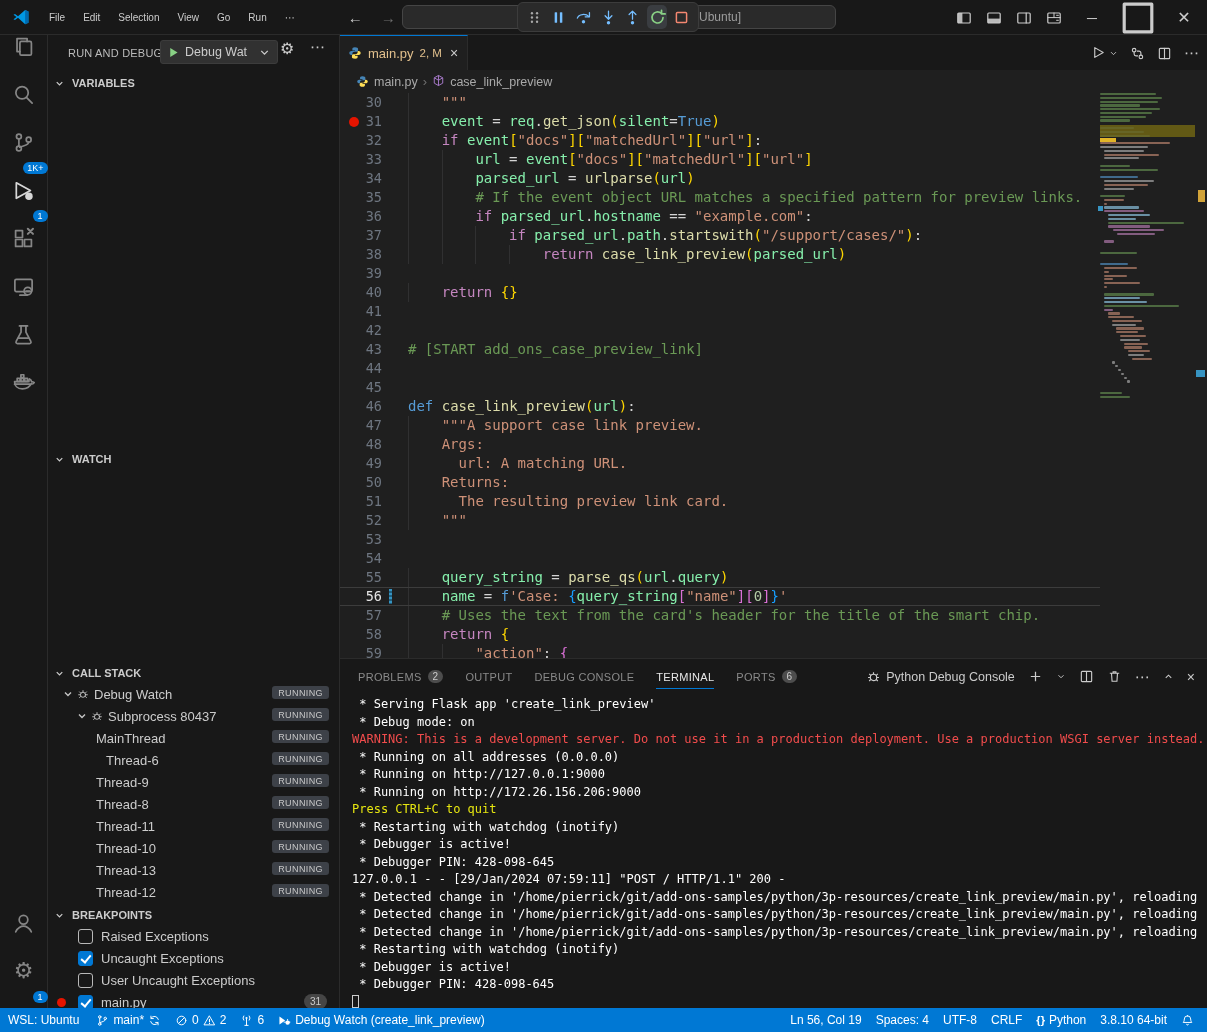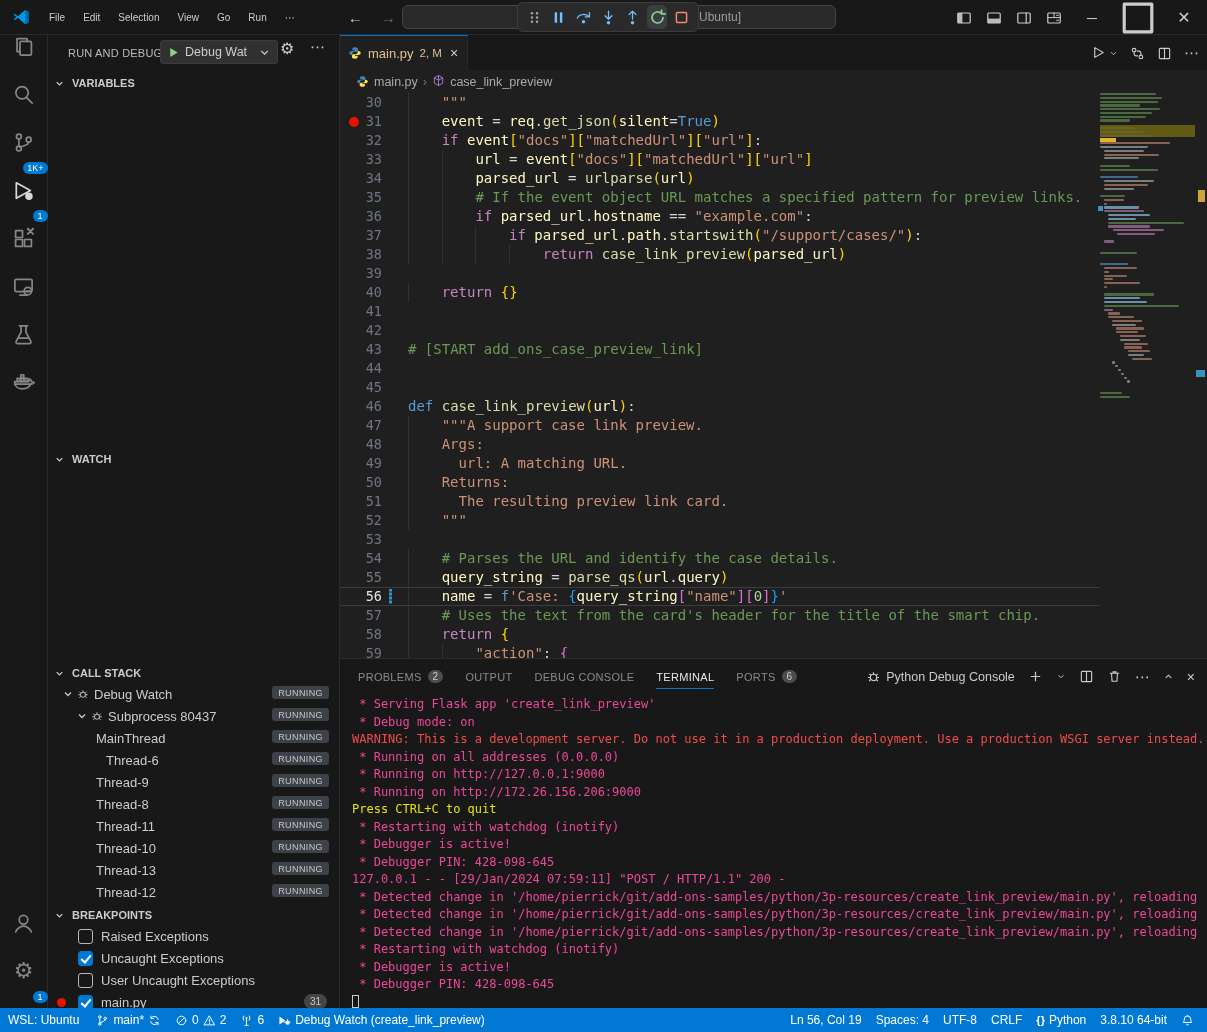--- a/index.html
+++ b/index.html
@@ -92,21 +92,21 @@
   .row.active::after { content:''; position:absolute; left:0; right:0; top:0; bottom:0;
                        border-top:1px solid #3c3c3c; border-bottom:1px solid #3c3c3c; pointer-events:none; }
   .gutter { width:68px; flex:none; position:relative; color:#6e7681; text-align:right; font-size:13.5px; }
   .gutter .ln { position:absolute; right:26px; top:0; }
   .row.active .gutter .ln { color:#e5e5e5; }
   .bp { position:absolute; left:9px; top:4.5px; width:10px; height:10px; border-radius:50%; background:#e51400; }
   .modmark { position:absolute; right:16px; top:2px; bottom:2px; width:3px;
              background:repeating-linear-gradient(180deg,#3794c2 0 2px,#1f5f7e 2px 4px); }
   .codetxt { white-space:pre; }
   .ind { display:inline-block; width:33.7px; height:19px; border-left:1px solid #303031; vertical-align:top; }
-  .tk-kw{color:#569CD6}.tk-ctl{color:#C586C0}.tk-str{color:#CE9178}.tk-var{color:#fef9c3}
+  .tk-kw{color:#569CD6}.tk-ctl{color:#C586C0}.tk-str{color:#CE9178}.tk-var{color:#86efac}
   .tk-fn{color:#DCDCAA}.tk-num{color:#B5CEA8}.tk-cmt{color:#6A9955}.tk-pl{color:#D4D4D4}
   .tk-b1{color:#FFD700}.tk-b2{color:#DA70D6}.tk-b3{color:#179FFF}
 
   #minimap { position:absolute; right:12px; top:0; width:95px; bottom:0; background:#1f1f1f; }
   .mm-row { position:relative; height:2.2px; margin-bottom:1.6px; }
   .mm-bar { position:absolute; top:0; height:2.2px; opacity:.6; border-radius:1px; }
   #mm-band { position:absolute; left:0; right:0; top:32px; height:12px; background:#6e6414; opacity:.85; }
   #mm-band2 { position:absolute; left:0; width:16px; top:45px; height:4px; background:#e2b528; }
   #mm-bpdot { position:absolute; left:-2px; top:113px; width:5px; height:5px; background:#3794c2; }
   #ruler { position:absolute; right:0; top:0; width:12px; bottom:0; }
@@ -119,21 +119,21 @@
   .ptab { font-size:11px; letter-spacing:.3px; color:#8a8a8a; height:35px; display:flex; align-items:center; gap:6px; position:relative; }
   .ptab.active { color:#e7e7e7; }
   .ptab.active::after { content:''; position:absolute; left:0; right:0; bottom:5px; height:1.5px; background:#0078d4; }
   .ptab-badge { background:#4d4d4d; color:#cccccc; font-size:10px; border-radius:9px; padding:1px 5px; }
   #panel-right { position:absolute; right:12px; top:0; height:35px; display:flex; align-items:center; gap:13px; color:#cccccc; }
   #panel-right svg { width:15px; height:15px; }
   #console-label { font-size:12.5px; display:flex; align-items:center; gap:5px; }
   #terminal { position:absolute; left:0; top:35px; right:0; bottom:0; overflow:hidden;
               font-family:"DejaVu Sans Mono", monospace; font-size:12px; line-height:17.5px;
               padding:2px 0 0 12px; white-space:pre; }
-  .t-pl{color:#ec4899}.t-red{color:#f14c4c}.t-yel{color:#e5e510}
+  .t-pl{color:#ffffff}.t-red{color:#f14c4c}.t-yel{color:#e5e510}
   .cursor-hollow { display:inline-block; width:7px; height:13px; border:1px solid #cccccc; vertical-align:-2px; }
 
   
   #statusbar { position:absolute; left:0; bottom:0; width:1207px; height:24px; background:#0078d4;
                color:#ffffff; display:flex; align-items:center; font-size:12px; }
   .sb-item { display:flex; align-items:center; gap:4px; padding:0 7px; height:24px; }
   .sb-item svg { width:13px; height:13px; }
   #sb-remote { background:#16497c00; padding:0 10px 0 8px; }
   #sb-left { display:flex; }
   #sb-right { margin-left:auto; display:flex; margin-right:6px; }
@@ -609,21 +609,21 @@
     </div><div class="codetxt"><span class="ind"></span><span class="tk-str">"""</span></div></div>
           <div class="row ">
     <div class="gutter">
       
       <span class="ln">53</span>
     </div><div class="codetxt"></div></div>
           <div class="row ">
     <div class="gutter">
       
       <span class="ln">54</span>
-    </div><div class="codetxt"><span class="ind"></span><span class="tk-cmt"># Parses the URL and identify the case details.</span></div></div>
+    </div></div>
           <div class="row ">
     <div class="gutter">
       
       <span class="ln">55</span>
     </div><div class="codetxt"><span class="ind"></span><span class="tk-var">query_string</span><span class="tk-pl"> = </span><span class="tk-fn">parse_qs</span><span class="tk-b1">(</span><span class="tk-var">url</span><span class="tk-pl">.</span><span class="tk-var">query</span><span class="tk-b1">)</span></div></div>
           <div class="row active">
     <div class="gutter">
       
       <span class="ln">56</span><span class="modmark"></span>
     </div><div class="codetxt"><span class="ind"></span><span class="tk-var">name</span><span class="tk-pl"> = </span><span class="tk-kw">f</span><span class="tk-str">'Case: </span><span class="tk-b3">{</span><span class="tk-var">query_string</span><span class="tk-b2">[</span><span class="tk-str">"name"</span><span class="tk-b2">][</span><span class="tk-num">0</span><span class="tk-b2">]</span><span class="tk-b3">}</span><span class="tk-str">'</span></div></div>

